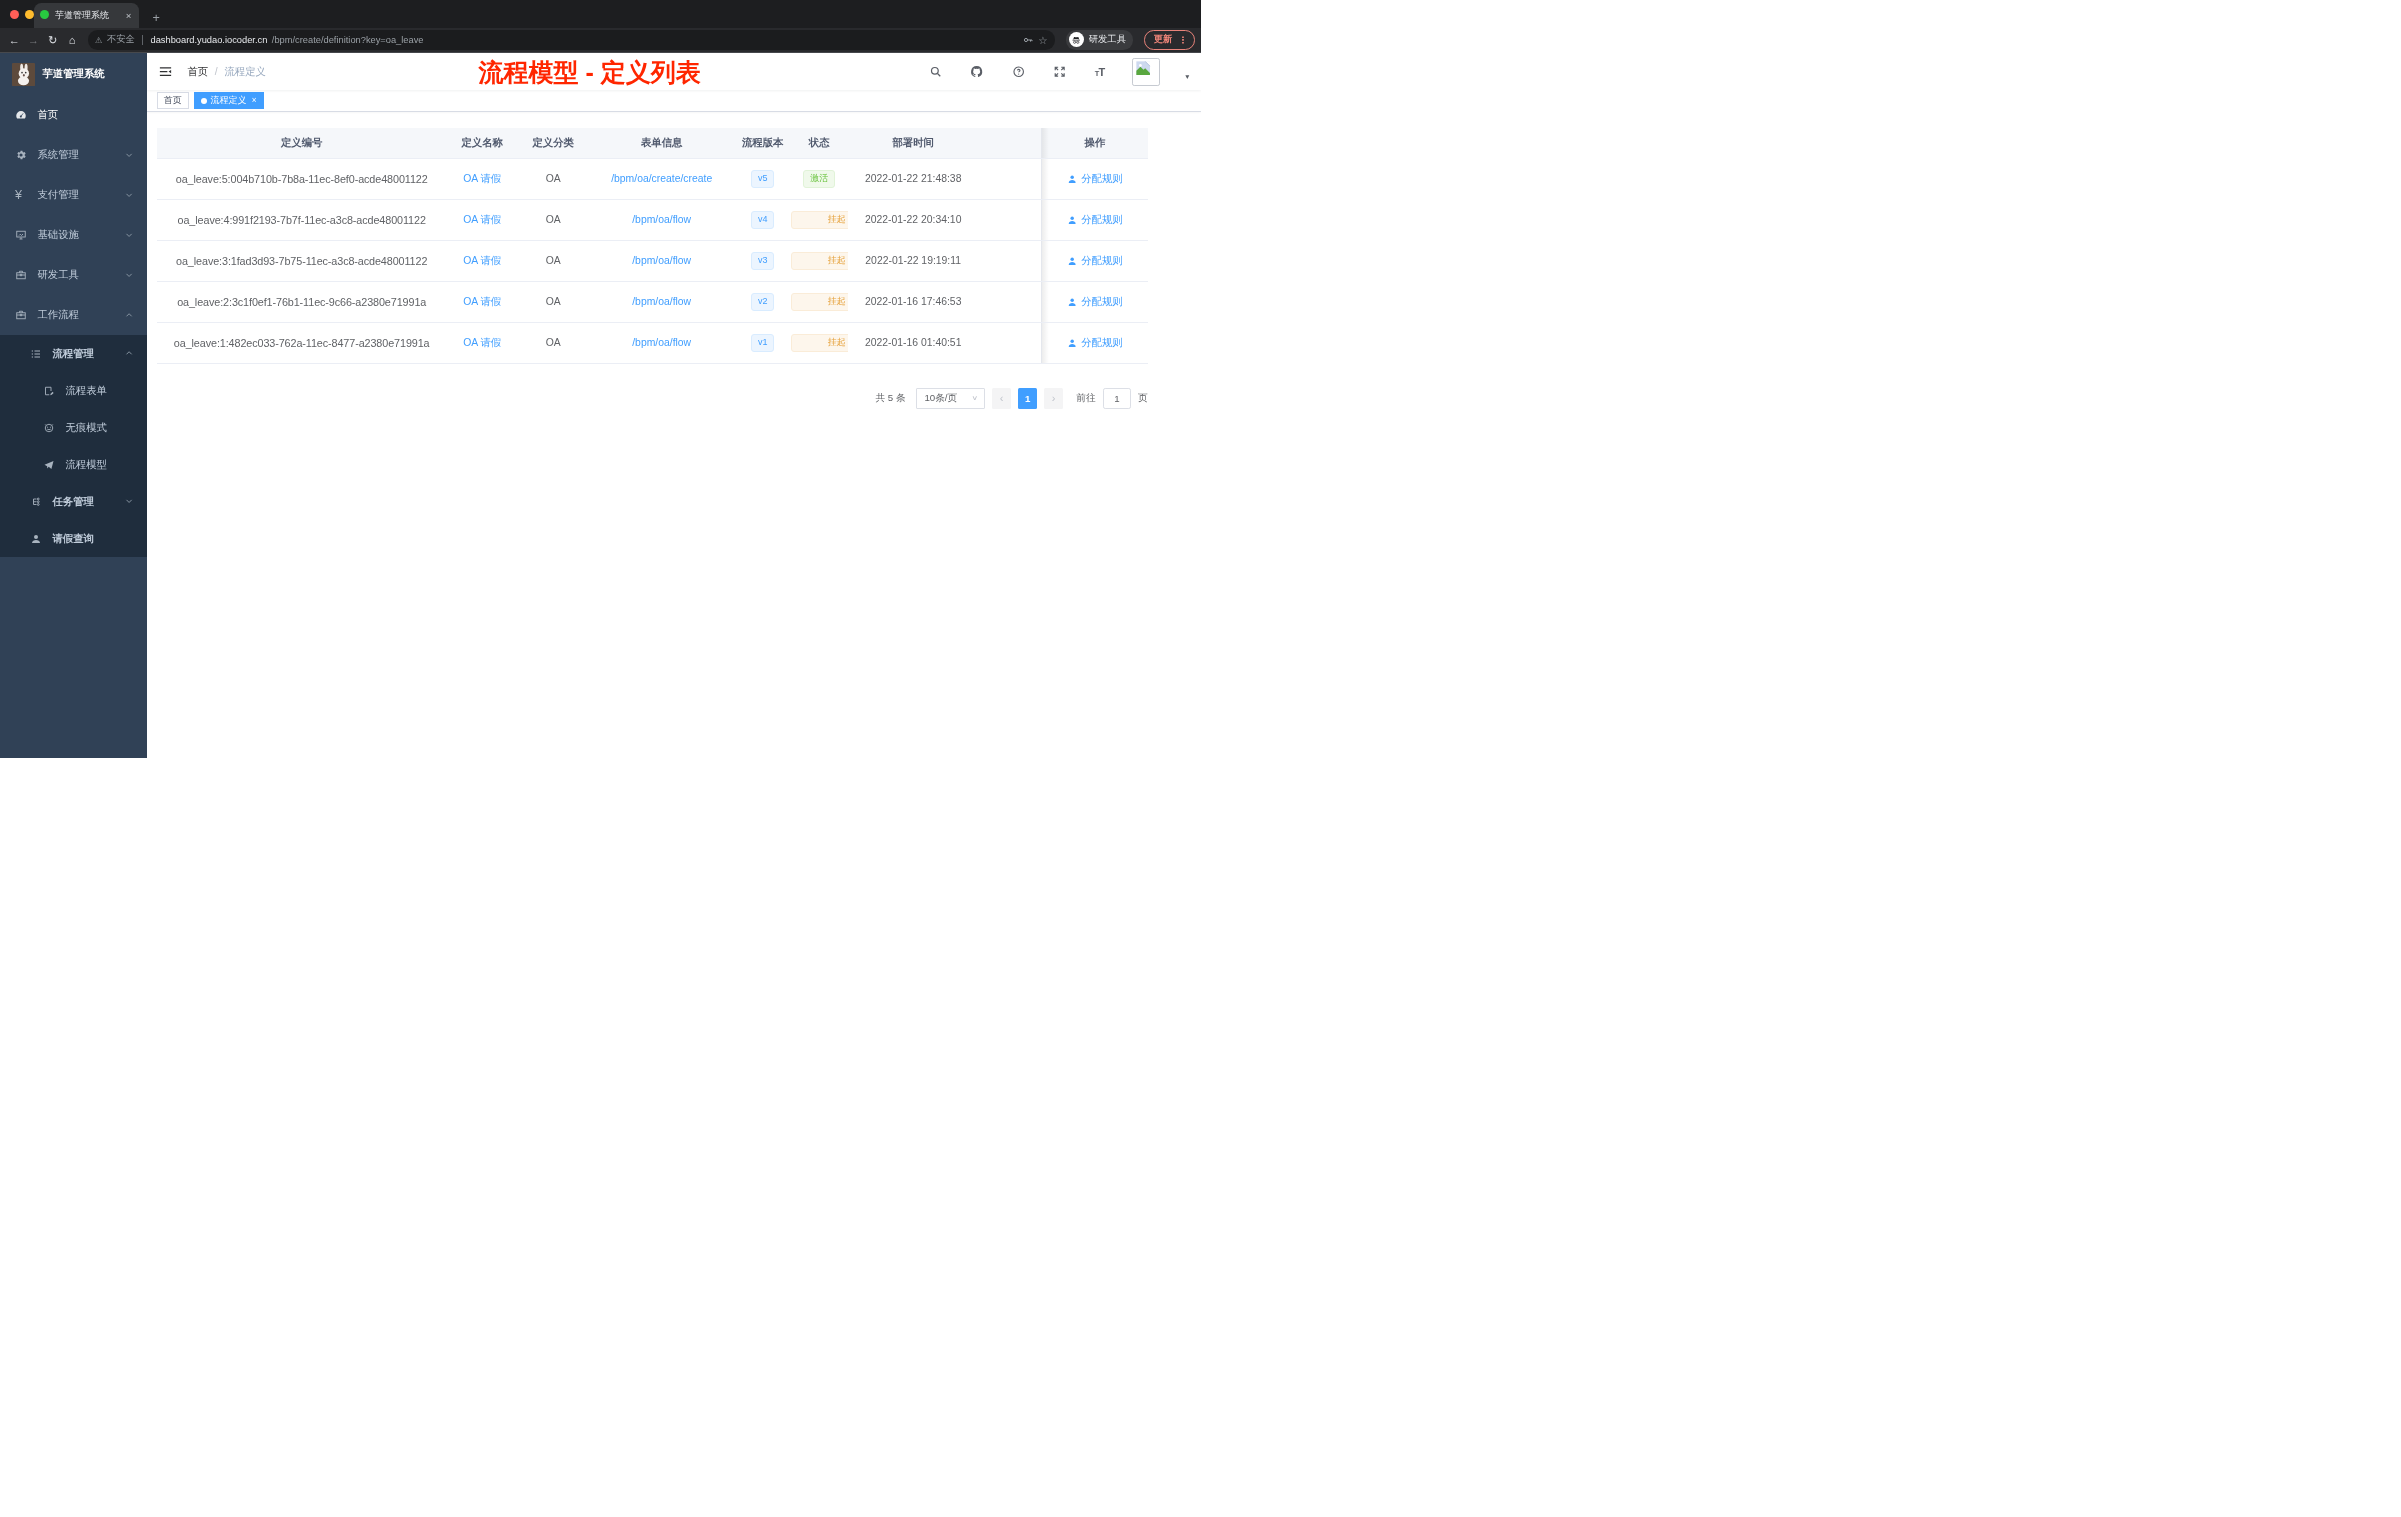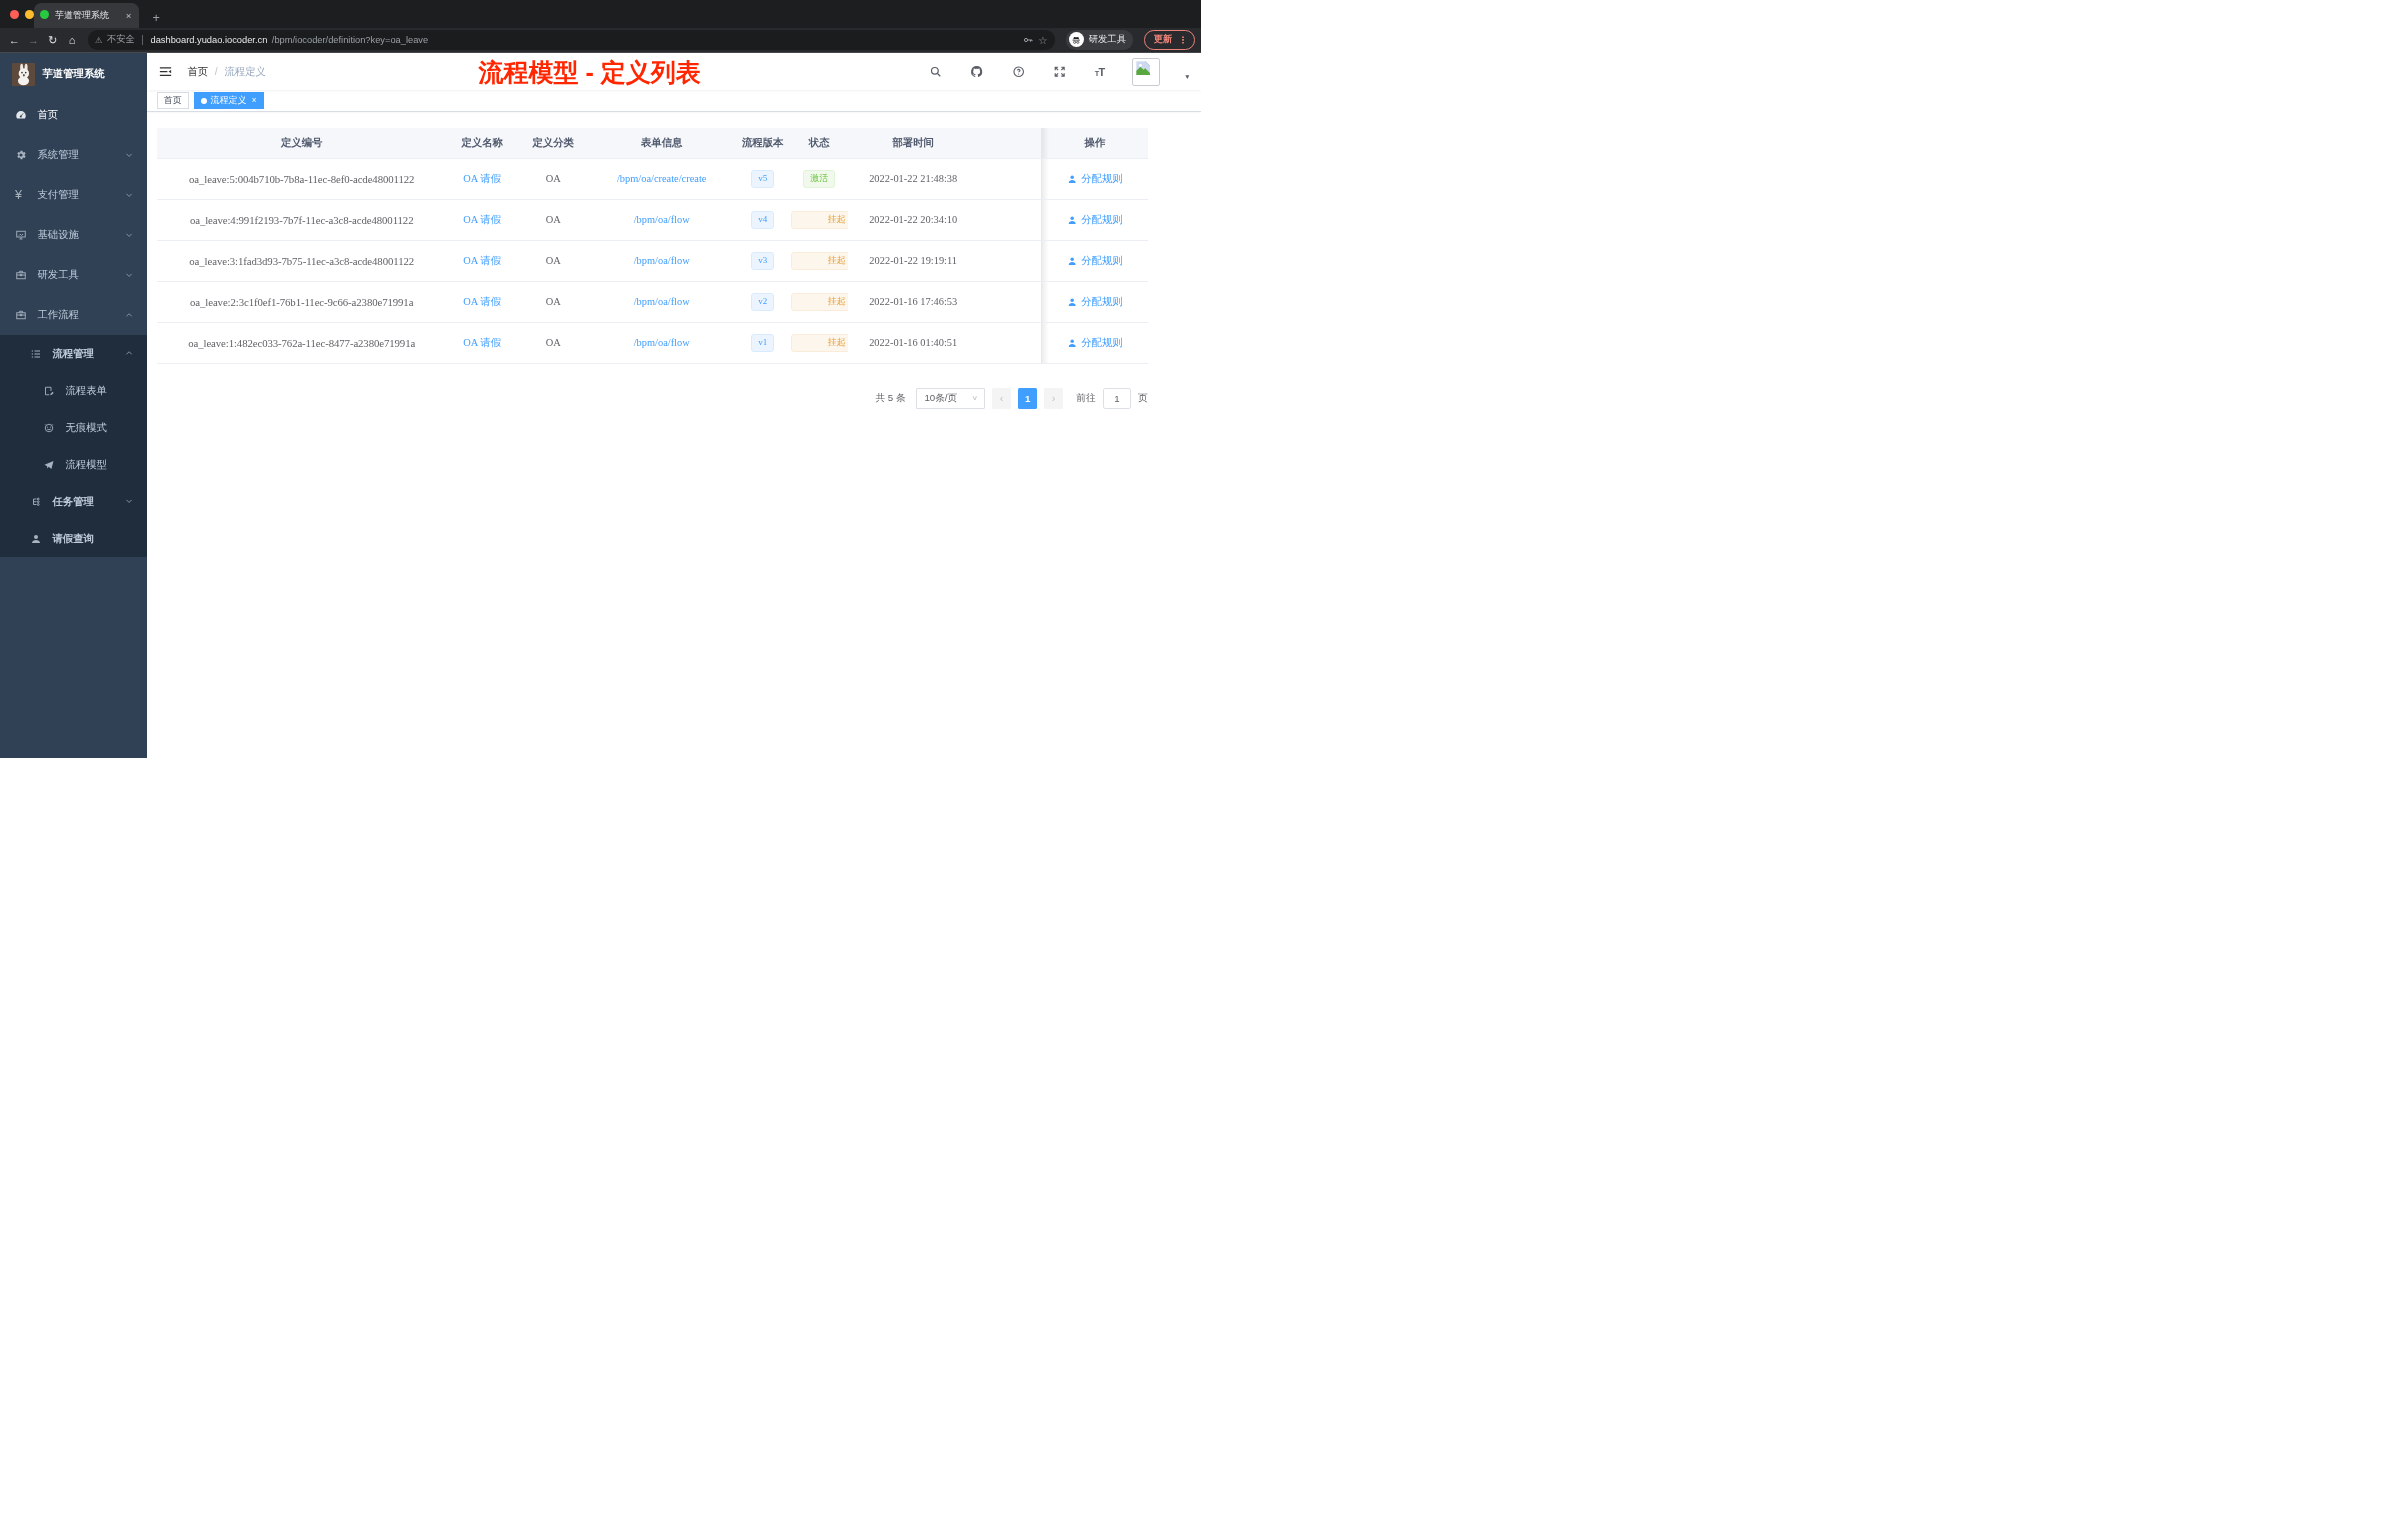--- a/index.html
+++ b/index.html
@@ -87,21 +87,21 @@
 
   .tagsbar { height:22px; border-bottom:0.7px solid #d8dce5; box-shadow:0 0.7px 2.2px rgba(0,0,0,.06);
     display:flex; align-items:center; padding-left:9.7px; gap:5.2px; background:#fff; position:relative; z-index:1; }
   .tag { height:17px; display:inline-flex; align-items:center; padding:0 6px; font-size:9px;
     border:0.7px solid #d8dce5; background:#fff; color:#495060; gap:3.7px; }
   .tag.active { background:#409eff; border-color:#409eff; color:#fff; }
   .tag-dot { width:6px; height:6px; border-radius:50%; background:#fff; }
   .tag-close { font-size:8.2px; padding-left:1.5px; }
 
   .content { flex:1; background:#fff; padding:16.3px 0 0 9.7px; }
-  table.def-table { border-collapse:collapse; table-layout:fixed; width:991px; font-size:10.4px;font-family:Liberation Serif, serif; }
+  table.def-table { border-collapse:collapse; table-layout:fixed; width:991px; font-size:10.4px; }
   .def-table th { height:30px; background:#f5f7fa; color:#515a6e; font-weight:bold; text-align:center;
     border-bottom:0.7px solid #ebeef5; }
   .def-table td { height:41px; text-align:center; color:#606266; border-bottom:0.7px solid #ebeef5;
     background:#fff; overflow:hidden; white-space:nowrap; }
   .cell-id { font-size:10.8px; color:#5f6266; letter-spacing:-0.1px; }
   a.blue-link { color:#409eff; text-decoration:none; }
   .badge { display:inline-block; font-size:9px; border-radius:3px; padding:3.7px 6px; line-height:1; }
   .badge.ver { background:#ecf5ff; border:0.7px solid #d9ecff; color:#409eff; }
   .badge.success { background:#f0f9eb; border:0.7px solid #e1f3d8; color:#67c23a; }
   .badge.warning { background:#fdf6ec; border:0.7px solid #faecd8; color:#e6a23c;padding-left:36px; }
@@ -149,21 +149,21 @@
   <div class="toolbar">
     <span class="nav-glyph">←</span>
     <span class="nav-glyph dim">→</span>
     <span class="nav-glyph">↻</span>
     <span class="nav-glyph">⌂</span>
     <div class="omnibox">
       <span class="warn">⚠</span>
       <span class="sec-label">不安全</span>
       <span class="url-divider"></span>
       <span class="url-host">dashboard.yudao.iocoder.cn</span>
-        <span class="url-path">/bpm/iocoder/definition?key=oa_leave</span>
+        <span class="url-path">/bpm/create/definition?key=oa_leave</span>
       <span class="omni-spacer"></span>
       <span class="omni-ic">
         <svg viewBox="0 0 24 24" fill="none" stroke="currentColor" stroke-width="2">
             <circle cx="8" cy="12" r="3.2"></circle>
             <path d="M11.5 12H20M17 12v3.2M20 12v2.4"></path>
           </svg>
       </span>
       <span class="star">☆</span>
     </div>
     <div class="incog-chip">

